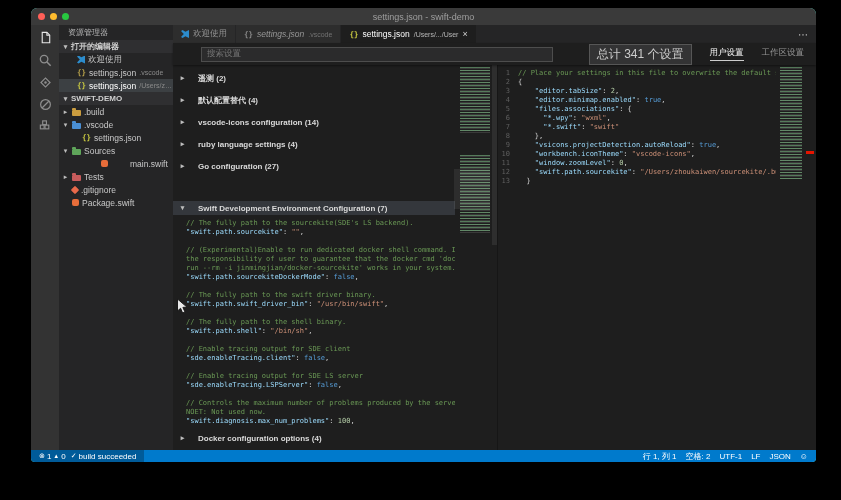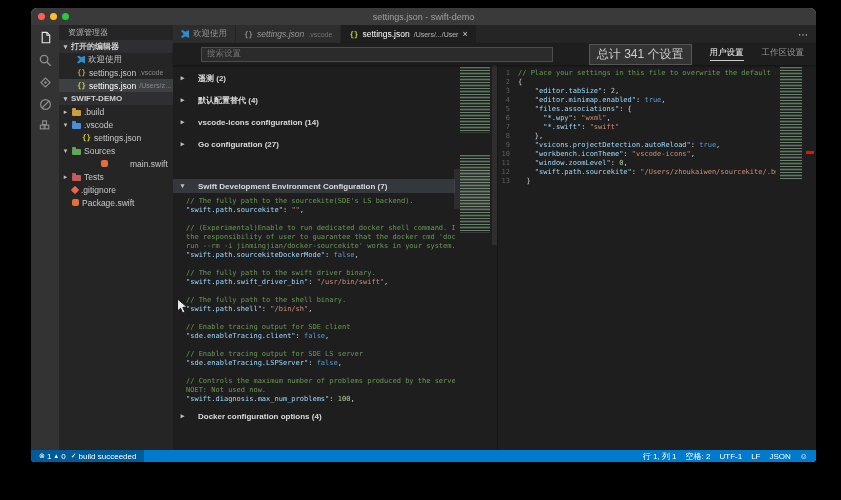--- a/index.html
+++ b/index.html
@@ -280,20 +280,24 @@
                 <div class="section-row">
                   <span class="arrow">▸</span>
                   <span>默认配置替代 (4)</span>
                 </div>
                 <div class="section-row">
                   <span class="arrow">▸</span>
                   <span>vscode-icons configuration (14)</span>
                 </div>
                 <div class="section-row">
                   <span class="arrow">▸</span>
+                  <span>ruby language settings (4)</span>
+                </div>
+                <div class="section-row">
+                  <span class="arrow">▸</span>
                   <span>Go configuration (27)</span>
                 </div>
                 <div class="section-row hl">
                   <span class="arrow">▾</span>
                   <span>Swift Development Environment Configuration (7)</span>
                 </div>
                 <div class="code"><div class="cl"><span class="s-cm">// The fully path to the sourcekite(SDE's LS backend).</span></div><div class="cl"><span class="s-key">"swift.path.sourcekite"</span><span class="s-p">: </span><span class="s-str">""</span><span class="s-p">,</span></div><div class="cl"></div><div class="cl"><span class="s-cm">// (Experimental)Enable to run dedicated docker shell command. It is</span></div><div class="cl"><span class="s-cm">the responsibility of user to guarantee that the docker cmd 'docker</span></div><div class="cl"><span class="s-cm">run --rm -i jinmingjian/docker-sourcekite' works in your system.</span></div><div class="cl"><span class="s-key">"swift.path.sourcekiteDockerMode"</span><span class="s-p">: </span><span class="s-bool">false</span><span class="s-p">,</span></div><div class="cl"></div><div class="cl"><span class="s-cm">// The fully path to the swift driver binary.</span></div><div class="cl"><span class="s-key">"swift.path.swift_driver_bin"</span><span class="s-p">: </span><span class="s-str">"/usr/bin/swift"</span><span class="s-p">,</span></div><div class="cl"></div><div class="cl"><span class="s-cm">// The fully path to the shell binary.</span></div><div class="cl"><span class="s-key">"swift.path.shell"</span><span class="s-p">: </span><span class="s-str">"/bin/sh"</span><span class="s-p">,</span></div><div class="cl"></div><div class="cl"><span class="s-cm">// Enable tracing output for SDE client</span></div><div class="cl"><span class="s-key">"sde.enableTracing.client"</span><span class="s-p">: </span><span class="s-bool">false</span><span class="s-p">,</span></div><div class="cl"></div><div class="cl"><span class="s-cm">// Enable tracing output for SDE LS server</span></div><div class="cl"><span class="s-key">"sde.enableTracing.LSPServer"</span><span class="s-p">: </span><span class="s-bool">false</span><span class="s-p">,</span></div><div class="cl"></div><div class="cl"><span class="s-cm">// Controls the maximum number of problems produced by the server.</span></div><div class="cl"><span class="s-cm">NOET: Not used now.</span></div><div class="cl"><span class="s-key">"swift.diagnosis.max_num_problems"</span><span class="s-p">: </span><span class="s-num">100</span><span class="s-p">,</span></div></div>
                 <div class="section-row">
                   <span class="arrow">▸</span>
                   <span>Docker configuration options (4)</span>

